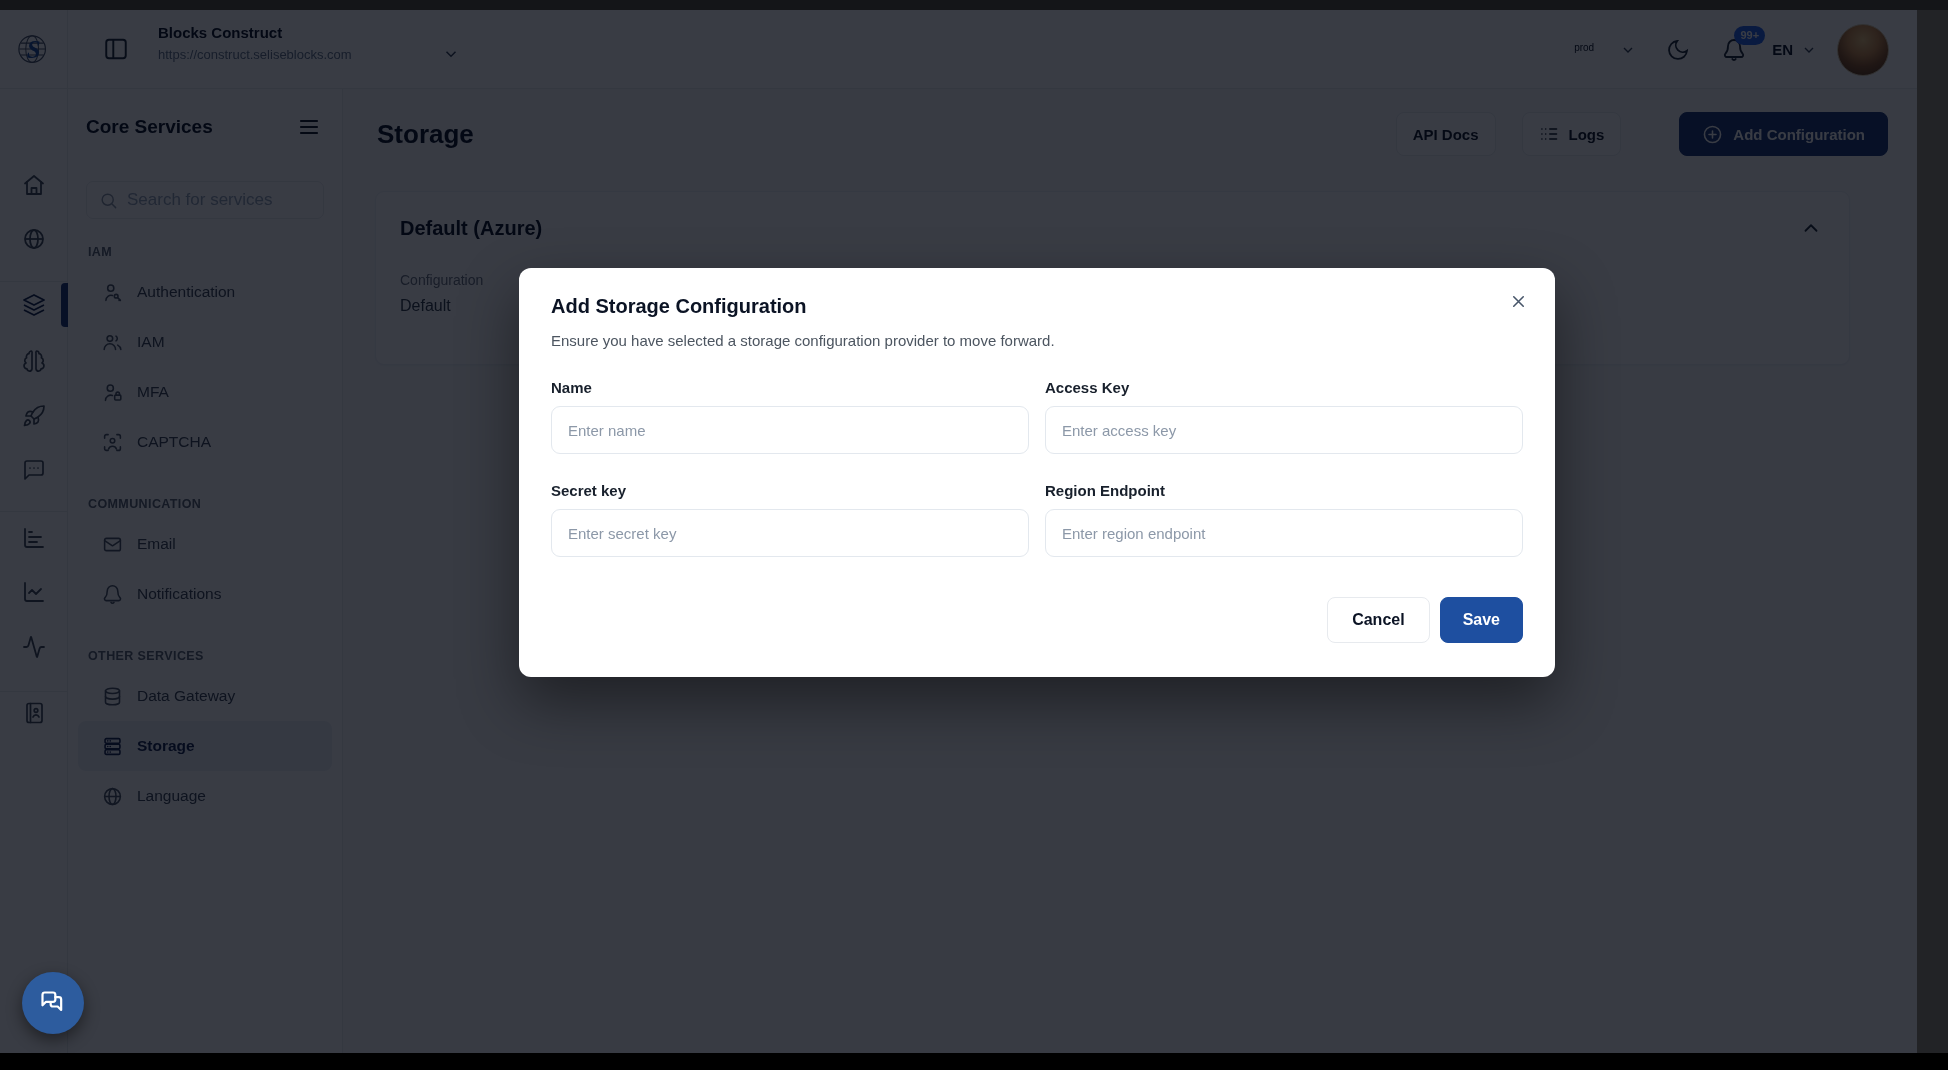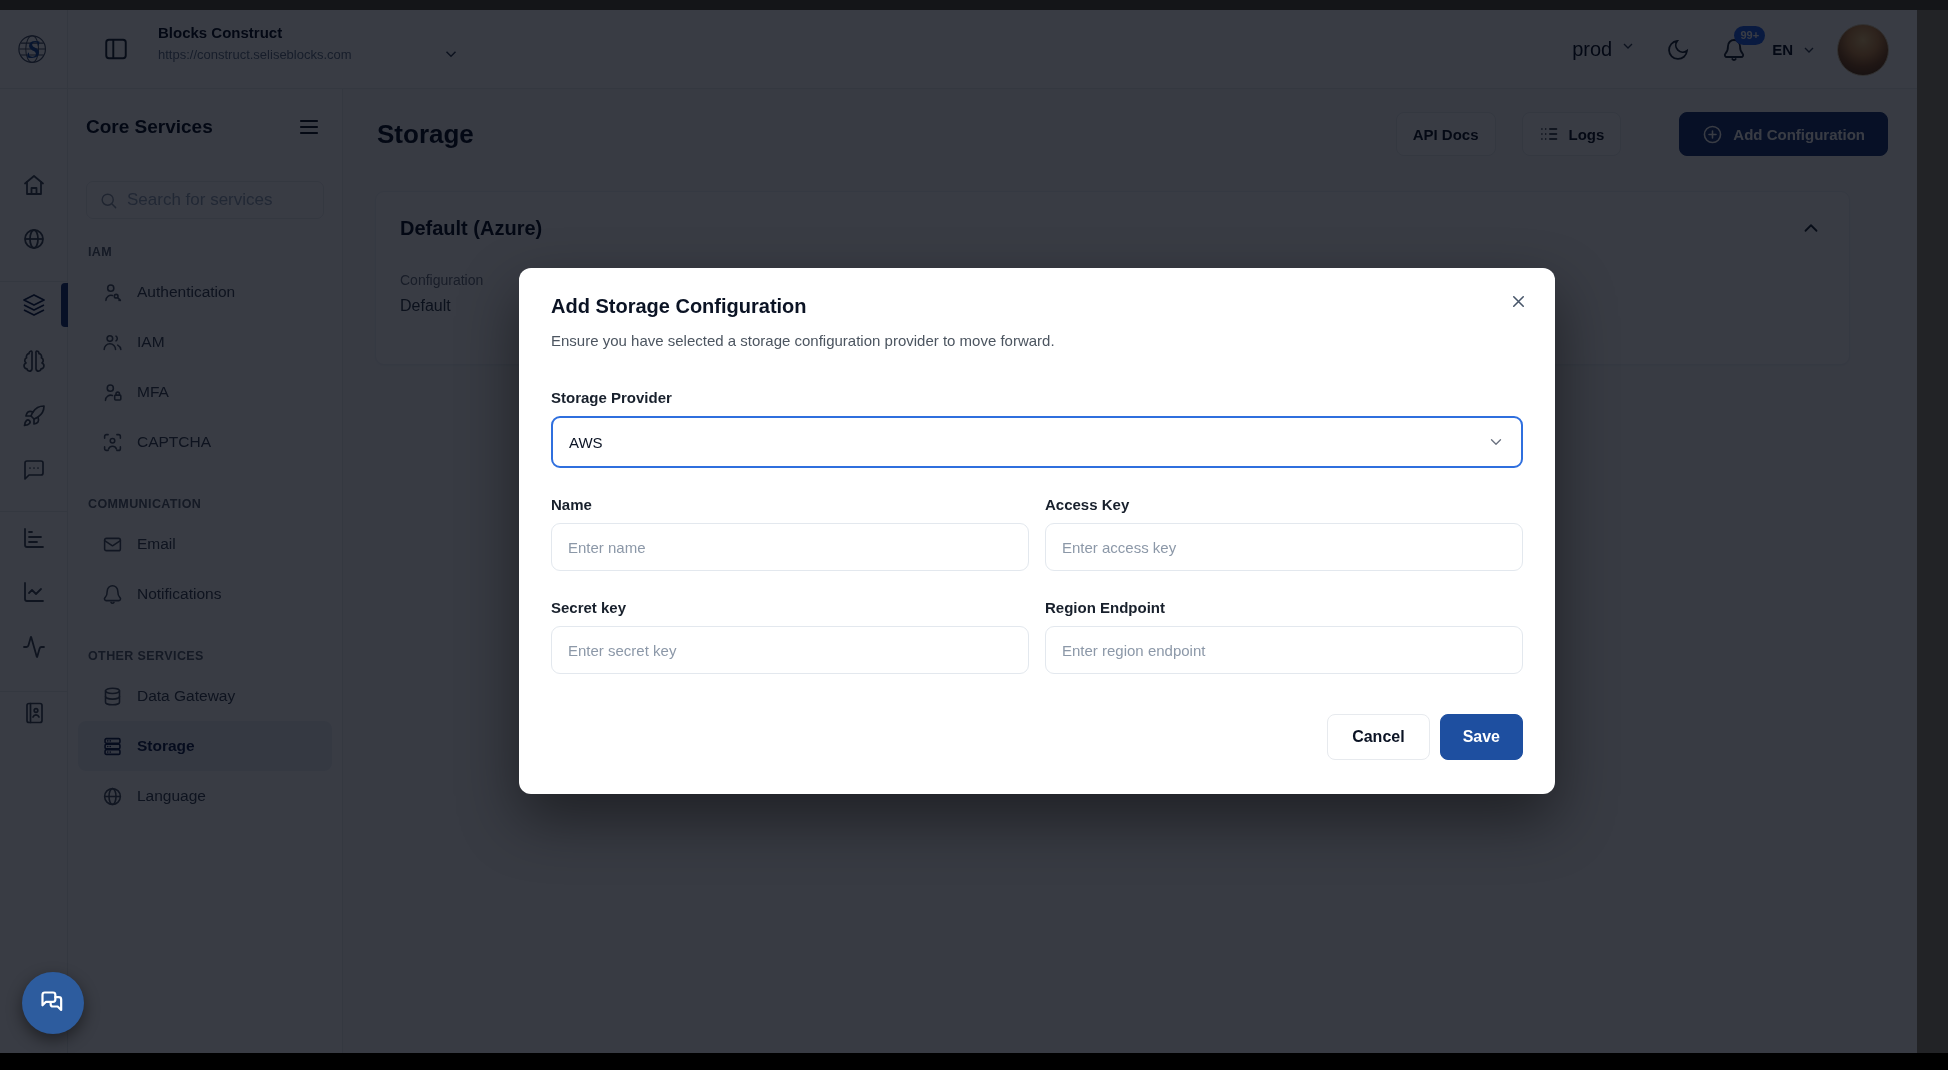--- a/index.html
+++ b/index.html
@@ -19,21 +19,21 @@
   .header{position:absolute;left:0;top:0;width:100%;height:79px;background:#fff;border-bottom:1px solid var(--border);}
   .logo-cell{position:absolute;left:0;top:0;width:68px;height:79px;border-right:1px solid var(--border);
     display:flex;align-items:center;justify-content:center;}
   .hd-toggle{position:absolute;left:99px;top:22px;width:34px;height:34px;display:flex;align-items:center;justify-content:center;
     border-radius:6px;color:#1f2937;cursor:pointer;}
   .app-switch{position:absolute;left:158px;top:13px;display:flex;align-items:flex-start;gap:26px;cursor:pointer;}
   .app-name{font-size:15px;font-weight:700;color:var(--ink);line-height:20px;}
   .app-url{font-size:13px;color:var(--muted);line-height:18px;margin-top:3px;}
   .app-switch .chev{margin-top:22px;margin-left:64px;color:#334155;}
   .hd-right{position:absolute;right:28px;top:0;height:79px;display:flex;align-items:center;gap:20px;}
-  .env-pick{display:flex;gap:8px;font-size:20px;color:var(--ink);cursor:pointer;padding:6px 4px;}
+  .env-pick{display:flex;gap:26px;font-size:10px;color:var(--ink);cursor:pointer;padding:6px 4px;}
   .icon-btn{width:36px;height:36px;display:flex;align-items:center;justify-content:center;color:#1f2937;cursor:pointer;position:relative;}
   .badge{position:absolute;top:-6px;right:-13px;background:var(--badge);color:#fff;font-size:11px;font-weight:700;
     line-height:1;padding:4px 6px;border-radius:999px;}
   .lang-pick{display:flex;align-items:center;gap:8px;font-size:15px;font-weight:600;color:var(--ink);cursor:pointer;}
   .avatar{width:52px;height:52px;border-radius:50%;cursor:pointer;border:1px solid #d8c9a6;
     background:radial-gradient(circle at 50% 30%,#e8c07a 0%,#c98a4b 35%,#8a5426 62%,#4a2d14 100%);}
 
   
   .rail{position:absolute;left:0;top:79px;width:68px;bottom:0;background:#fff;border-right:1px solid var(--border);}
   .rail-icon{position:absolute;left:22px;width:24px;height:24px;color:#414b59;cursor:pointer;}
@@ -425,31 +425,20 @@
 
     <div class="modal">
       <div class="modal-close">
         <svg width="19" height="19" viewBox="0 0 24 24" fill="none" stroke="currentColor" stroke-width="2" stroke-linecap="round">
             <path d="M18 6 6 18M6 6l12 12"></path>
           </svg>
       </div>
       <div class="modal-title">Add Storage Configuration</div>
       <div class="modal-desc">Ensure you have selected a storage configuration provider to move forward.</div>
 
-      <div class="provider">
-        <div class="fld-label">Storage Provider</div>
-        <div class="select">
-          <span class="select-val">AWS</span>
-          <span class="chev">
-            <svg width="18" height="18" viewBox="0 0 24 24" fill="none" stroke="currentColor" stroke-width="1.8" stroke-linecap="round" stroke-linejoin="round">
-                <path d="m6 9 6 6 6-6"></path>
-              </svg>
-          </span>
-        </div>
-      </div>
 
       <div class="form-grid">
         <div>
           <div class="fld-label">Name</div>
           <input class="tin" placeholder="Enter name" style="">
         </div>
         <div>
           <div class="fld-label">Access Key</div>
           <input class="tin" placeholder="Enter access key" style="">
         </div>

